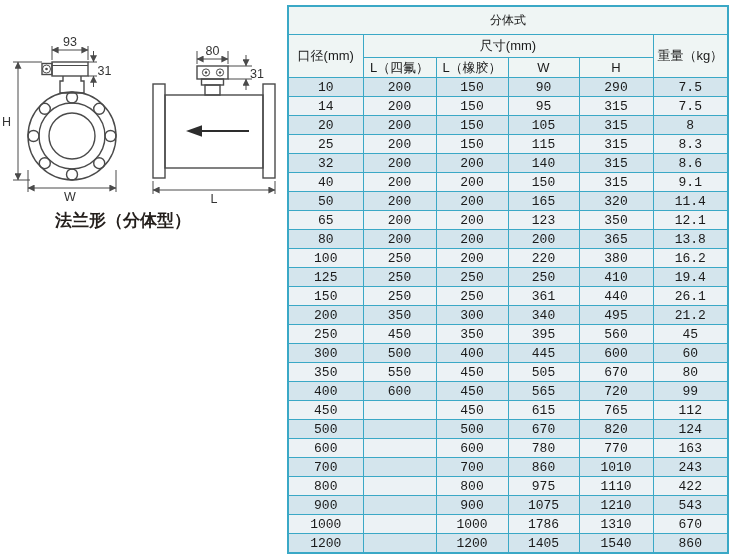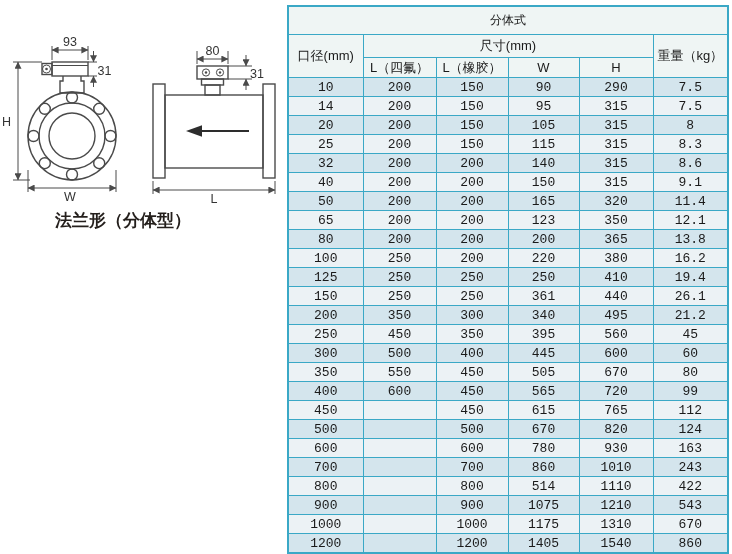--- a/index.html
+++ b/index.html
@@ -338,52 +338,52 @@
           <td>500</td>
           <td>670</td>
           <td>820</td>
           <td>124</td>
         </tr>
         <tr class="light">
           <td>600</td>
           <td></td>
           <td>600</td>
           <td>780</td>
-          <td>930</td>
+          <td>770</td>
           <td>163</td>
         </tr>
         <tr class="dark">
           <td>700</td>
           <td></td>
           <td>700</td>
           <td>860</td>
           <td>1010</td>
           <td>243</td>
         </tr>
         <tr class="light">
           <td>800</td>
           <td></td>
           <td>800</td>
-          <td>514</td>
+          <td>975</td>
           <td>1110</td>
           <td>422</td>
         </tr>
         <tr class="dark">
           <td>900</td>
           <td></td>
           <td>900</td>
           <td>1075</td>
           <td>1210</td>
           <td>543</td>
         </tr>
         <tr class="light">
           <td>1000</td>
           <td></td>
           <td>1000</td>
-          <td>1175</td>
+          <td>1786</td>
           <td>1310</td>
           <td>670</td>
         </tr>
         <tr class="dark">
           <td>1200</td>
           <td></td>
           <td>1200</td>
           <td>1405</td>
           <td>1540</td>
           <td>860</td>

